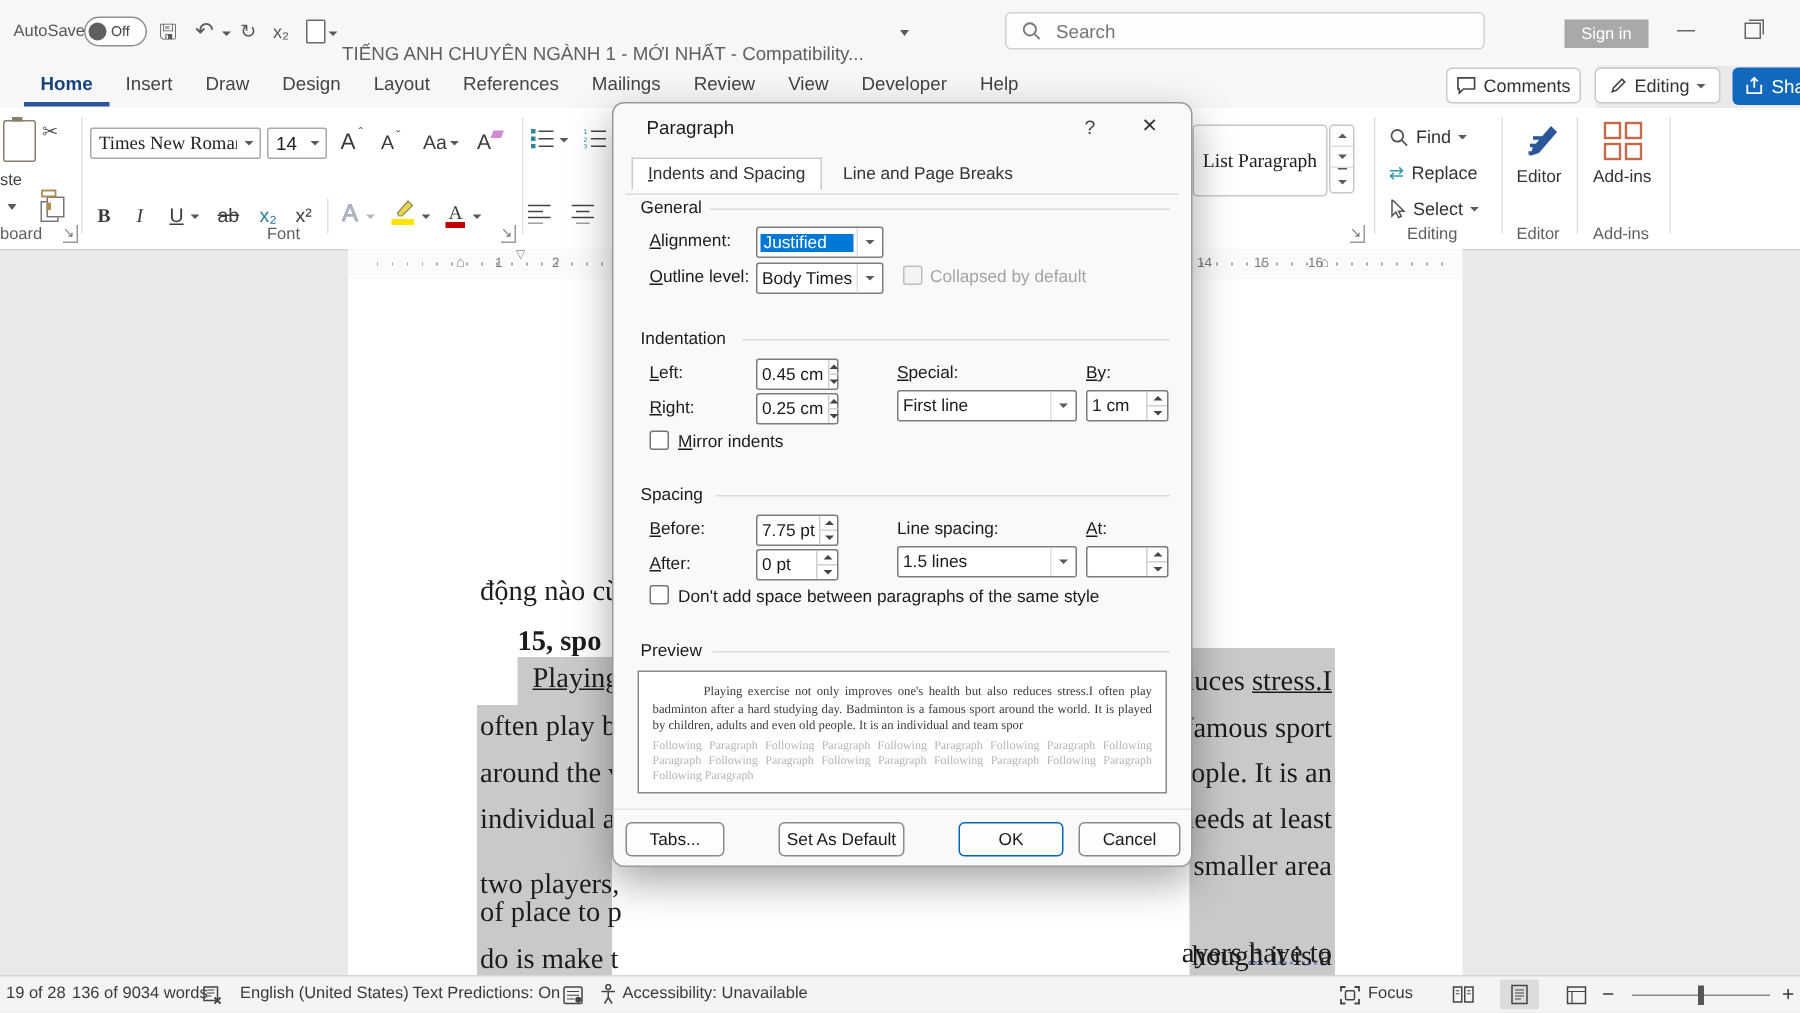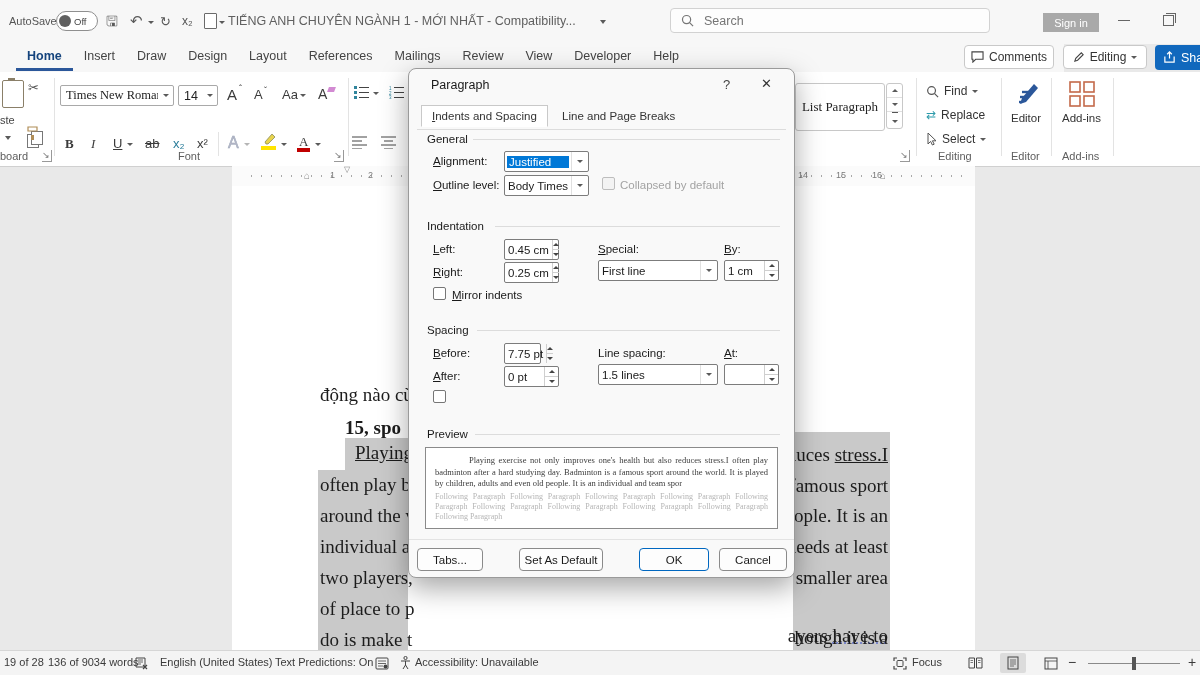--- a/index.html
+++ b/index.html
@@ -9,21 +9,21 @@
   
   .titlebar{position:absolute;left:0;top:0;width:1200px;height:44px;background:#f7f7f7}
   .tb-ic{position:absolute;top:11px;color:#5a5a5a;font-size:15px;line-height:20px}
   .icon-save::after{content:"🖫";font-size:14px}
   .icon-undo::after{content:"↶"} .icon-redo::after{content:"↻";font-size:13px}
   .icon-pastepg{width:11px;height:14px;border:1.2px solid #6a6a6a;border-radius:1px;background:#fff}
   .toggle{position:absolute;left:56px;top:11px;width:40px;height:18px;border:1px solid #8f8f8f;
           border-radius:10px;background:#fff;display:flex;align-items:center}
   .knob{width:12px;height:12px;border-radius:50%;background:#5f5f5f;margin-left:2px}
   .toggle span{font-size:9.5px;color:#444;margin-left:3px}
-  .doctitle{position:absolute;left:228px;top:14px;color:#606060;font-size:12.5px;white-space:nowrap}
+  .doctitle{position:absolute;left:228px;top:29px;color:#606060;font-size:12.5px;white-space:nowrap}
   .searchbox{position:absolute;left:670px;top:8px;width:320px;height:25px;border:1px solid #d2d2d2;
              border-radius:4px;background:#fdfdfd;display:flex;align-items:center;padding-left:10px;box-sizing:border-box}
   .searchbox input{border:none;outline:none;background:transparent;font-size:12.5px;color:#333;
                    font-family:"Liberation Sans",sans-serif;width:200px;margin-left:8px}
   .signin{position:absolute;left:1043px;top:13px;width:56px;height:19px;background:#a9a9a9;color:#fff;
           font-size:11px;display:flex;align-items:center;justify-content:center}
   .winmin{position:absolute;left:1118px;top:20px;width:12px;height:1px;background:#666}
   .winrest{position:absolute;left:1163px;top:15px;width:9px;height:9px;border:1px solid #666;background:transparent}
   .winrest::before{content:"";position:absolute;left:2px;top:-3px;width:9px;height:9px;border-top:1px solid #666;border-right:1px solid #666}
   .chevd{display:inline-block;width:0;height:0;border-left:3.5px solid transparent;border-right:3.5px solid transparent;border-top:4px solid #5a5a5a;vertical-align:middle}
@@ -336,21 +336,21 @@
   <div class="selrect" style="left:345px;top:252px;width:63px;height:32px"></div>
   <div class="selrect" style="left:318px;top:284px;width:90px;height:246px"></div>
   <div class="selrect" style="left:793px;top:246px;width:97px;height:257px"></div>
 
 <div class="dline" style="left: 320px; top: 198px;"><span>động nào cù</span></div>
     <div class="dline db" style="left: 345px; top: 231px;"><span>15, spo</span></div>
     <div class="dline" style="left: 355px; top: 256px;"><span class="useg">Playing</span></div>
     <div class="dline" style="left: 320px; top: 288px;"><span>often play b</span></div>
     <div class="dline" style="left: 320px; top: 319px;"><span>around the v</span></div>
     <div class="dline" style="left: 320px; top: 350px;"><span>individual a</span></div>
-    <div class="dline" style="left: 320px; top: 381px;"><span>two players,</span></div>
+    <div class="dline" style="left: 320px; top: 393px;"><span>two players,</span></div>
     <div class="dline" style="left: 320px; top: 412px;"><span>of place to p</span></div>
     <div class="dline" style="left: 320px; top: 443px;"><span>do is make t</span></div>
     <div class="dline rline" style="top: 258px;"><span>duces </span><span class="useg">stress.I</span></div>
     <div class="dline rline" style="top: 289px;"><span>famous sport</span></div>
     <div class="dline rline" style="top: 319px;"><span>ople. It is an</span></div>
     <div class="dline rline" style="top: 350px;"><span>needs at least</span></div>
     <div class="dline rline" style="top: 381px;"><span>smaller area</span></div>
     <div class="dline rline" style="top: 411px; margin-top: 28px;"><span>ayers </span><span class="dotseg">have to</span></div>
     <div class="dline rline" style="top: 441px;"><span>hough it is a</span></div>
   </div>
@@ -429,21 +429,21 @@
           <i class="td3"></i>
         </span>
       </span>
   </div>
   <span class="cb" style="left:24px;top:218px"></span>
   <span class="dlg-el af" style="left:43px;top:220px">Mirror indents</span>
 
   <span class="dlg-el" style="left:18px;top:255px">Spacing</span>
   <div class="secline" style="left:68px;right:14px;top:261px"></div>
   <span class="dlg-el af" style="left:24px;top:278px">Before:</span>
-  <div class="spin" style="left:95px;top:274px;width:37px">
+  <div class="spin" style="left:95px;top:274px;width:55px">
     <span class="val">7.75 pt</span>
     <span class="spinbtns">
         <span class="sb">
           <i class="tu3"></i>
         </span>
         <span class="sb">
           <i class="td3"></i>
         </span>
       </span>
   </div>
@@ -472,20 +472,21 @@
     <span class="spinbtns">
         <span class="sb">
           <i class="tu3"></i>
         </span>
         <span class="sb">
           <i class="td3"></i>
         </span>
       </span>
   </div>
   <span class="cb" style="left:24px;top:321px"></span>
+  <span class="dlg-el" style="left:43px;top:323px">Don't add space between paragraphs of the same style</span>
 
   <span class="dlg-el" style="left:18px;top:359px">Preview</span>
   <div class="secline" style="left:66px;right:14px;top:365px"></div>
   <div class="pbox">
     <div class="psample">Playing exercise not only improves one's health but also reduces stress.I often play badminton after a hard studying day. Badminton is a famous sport around the world. It is played by children, adults and even old people. It is an individual and team spor</div>
     <div class="pgray">Following Paragraph Following Paragraph Following Paragraph Following Paragraph Following Paragraph Following Paragraph Following Paragraph Following Paragraph Following Paragraph Following Paragraph</div>
   </div>
 
   <div class="secline" style="left:0;right:0;top:470px;background:#e3e3e3"></div>
   <div class="dbtn af" style="left:8px;width:66px">Tabs...</div>

